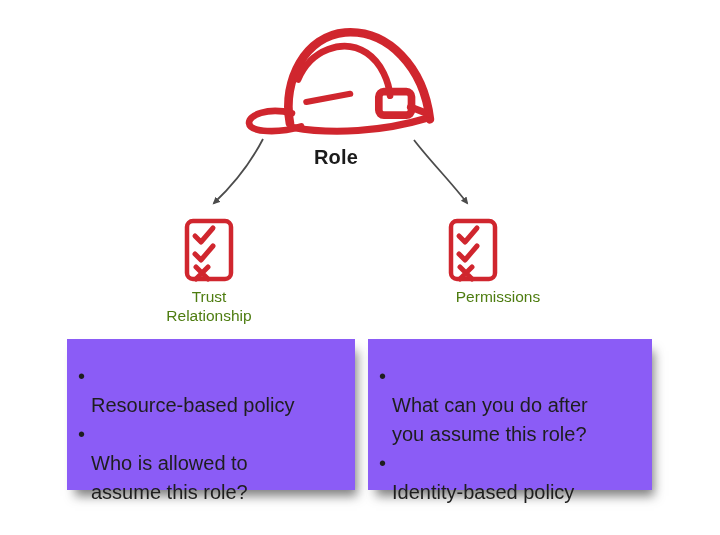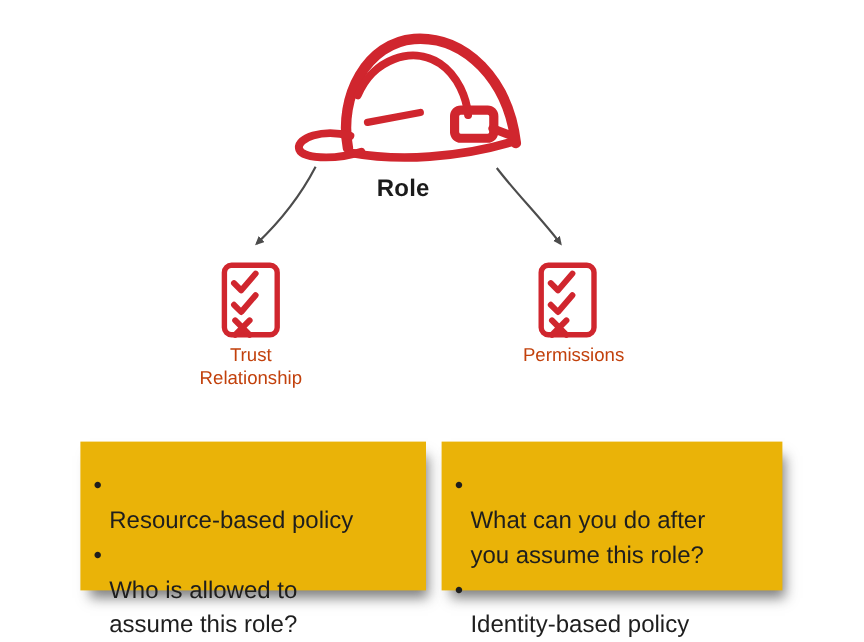--- a/index.html
+++ b/index.html
@@ -24,28 +24,28 @@
     letter-spacing:0.2px;
   }
   .checklist{
     position:absolute;width:50px;height:64px;top:218px;
   }
   .checklist.left{left:184px;}
   .checklist.right{left:448px;}
   .branch-label{
     position:absolute;top:287px;width:180px;
     text-align:center;
-    font-size:15.5px;line-height:19px;color:#c2410c;
+    font-size:15.5px;line-height:19px;color:#4d7c0f;
     white-space:pre-line;
   }
   .branch-label.left{left:119px;}
-  .branch-label.right{left:388px;}
+  .branch-label.right{left:408px;}
   .note{
-    position:absolute;top:368px;height:124px;
-    background:#eab308;
+    position:absolute;top:339px;height:151px;
+    background:#8b5cf6;
     box-shadow:5px 9px 10px -3px rgba(60,60,60,0.65);
     box-sizing:border-box;
     padding:23px 10px 0 11px;
     color:#1e1e1e;
     font-size:20px;line-height:29px;
   }
   .note.left{left:67px;width:288px;}
   .note.right{left:368px;width:284px;}
   .note ul{list-style:none;margin:0;padding:0;}
   .note li{

